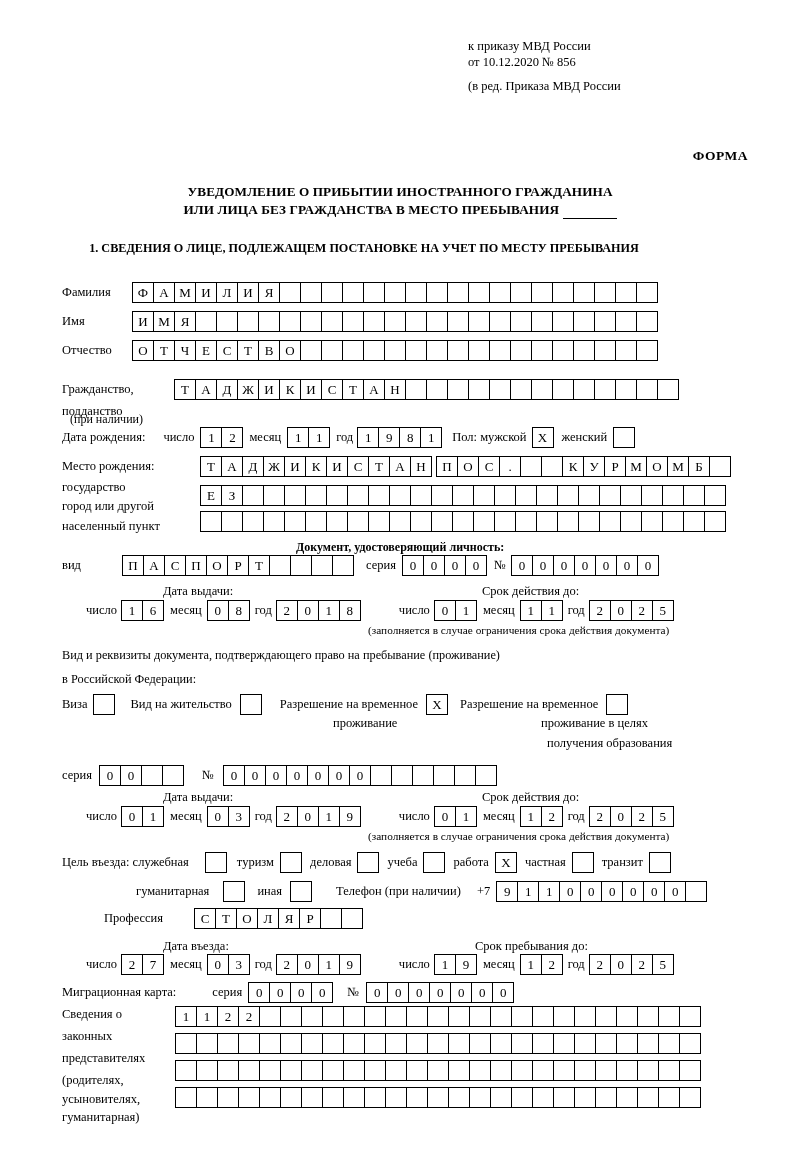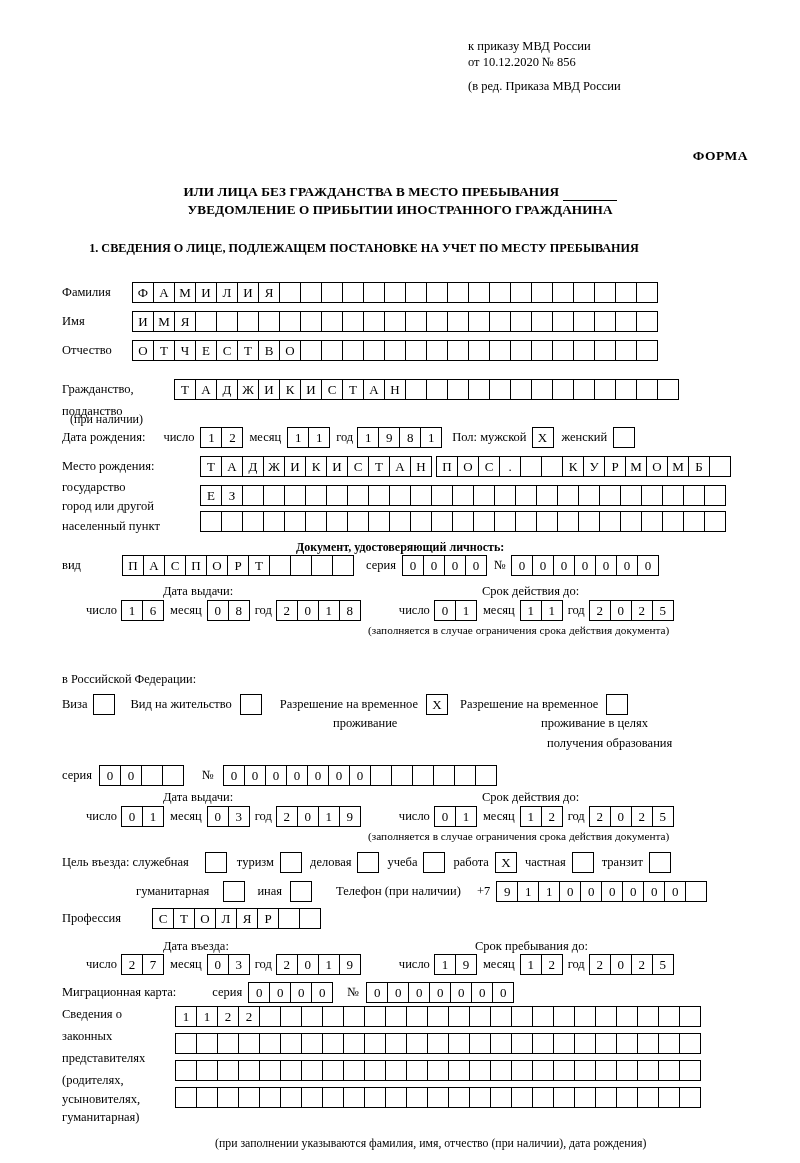--- a/index.html
+++ b/index.html
@@ -111,22 +111,22 @@
   <div class="header-block">
     <div class="l">к приказу МВД России</div>
     <div class="l">от 10.12.2020 № 856</div>
     <div class="gap"></div>
     <div class="l">(в ред. Приказа МВД России</div>
   </div>
 
   <div class="forma">ФОРМА</div>
 
   <div class="title">
+    <div>УВЕДОМЛЕНИЕ О ПРИБЫТИИ ИНОСТРАННОГО ГРАЖДАНИНА</div>
     <div><span>ИЛИ ЛИЦА БЕЗ ГРАЖДАНСТВА В МЕСТО ПРЕБЫВАНИЯ</span> <span class="ul"></span></div>
-    <div>УВЕДОМЛЕНИЕ О ПРИБЫТИИ ИНОСТРАННОГО ГРАЖДАНИНА</div>
   </div>
 
   <div class="section1">1. СВЕДЕНИЯ О ЛИЦЕ, ПОДЛЕЖАЩЕМ ПОСТАНОВКЕ НА УЧЕТ ПО МЕСТУ ПРЕБЫВАНИЯ</div>
 
   <div class="row" style="top:282px; left:62px;">
     <span class="lbl" style="width:70px;">Фамилия</span>
     <span class="cells">
         <span class="cell">Ф</span>
         <span class="cell">А</span>
         <span class="cell">М</span>
@@ -445,20 +445,21 @@
     <span class="cells" style="margin-left:4px;">
         <span class="cell">2</span>
         <span class="cell">0</span>
         <span class="cell">2</span>
         <span class="cell">5</span>
       </span>
   </div>
 
   <div class="lbl" style="position:absolute; top:624px; left:368px; font-size:11.3px;">(заполняется в случае ограничения срока действия документа)</div>
 
+  <div class="lbl" style="position:absolute; top:648px; left:62px; font-size:12.3px;">Вид и реквизиты документа, подтверждающего право на пребывание (проживание)</div>
   <div class="lbl" style="position:absolute; top:672px; left:62px; font-size:12.3px;">в Российской Федерации:</div>
 
   <div class="row" style="top:694px; left:62px;">
     <span class="lbl">Виза</span>
     <span class="cells" style="margin-left:5px;">
         <span class="cell"></span>
       </span>
     <span class="lbl" style="margin-left:16px;">Вид на жительство</span>
     <span class="cells" style="margin-left:8px;">
         <span class="cell"></span>
@@ -595,21 +596,21 @@
         <span class="cell">0</span>
         <span class="cell">0</span>
         <span class="cell">0</span>
         <span class="cell">0</span>
         <span class="cell">0</span>
         <span class="cell"> </span>
       </span>
   </div>
 
   <div class="row" style="top:908px; left:62px;">
-    <span class="lbl" style="width:90px;">Профессия</span>
+    <span class="lbl" style="width:90px;margin-left:42px;">Профессия</span>
     <span class="cells">
         <span class="cell">С</span>
         <span class="cell">Т</span>
         <span class="cell">О</span>
         <span class="cell">Л</span>
         <span class="cell">Я</span>
         <span class="cell">Р</span>
         <span class="cell"></span>
         <span class="cell"></span>
       </span>
@@ -793,15 +794,14 @@
         <span class="cell"></span>
         <span class="cell"></span>
         <span class="cell"></span>
         <span class="cell"></span>
         <span class="cell"></span>
         <span class="cell"></span>
         <span class="cell"></span>
       </span>
   </div>
 
-  <div class="lbl" style="position:absolute; top:1136px; left:215px; font-size:11.8px;">(при заполнении указываются фамилия, имя, отчество (при наличии), дата рождения)</div>
 
 </div>
 
 </body></html>

